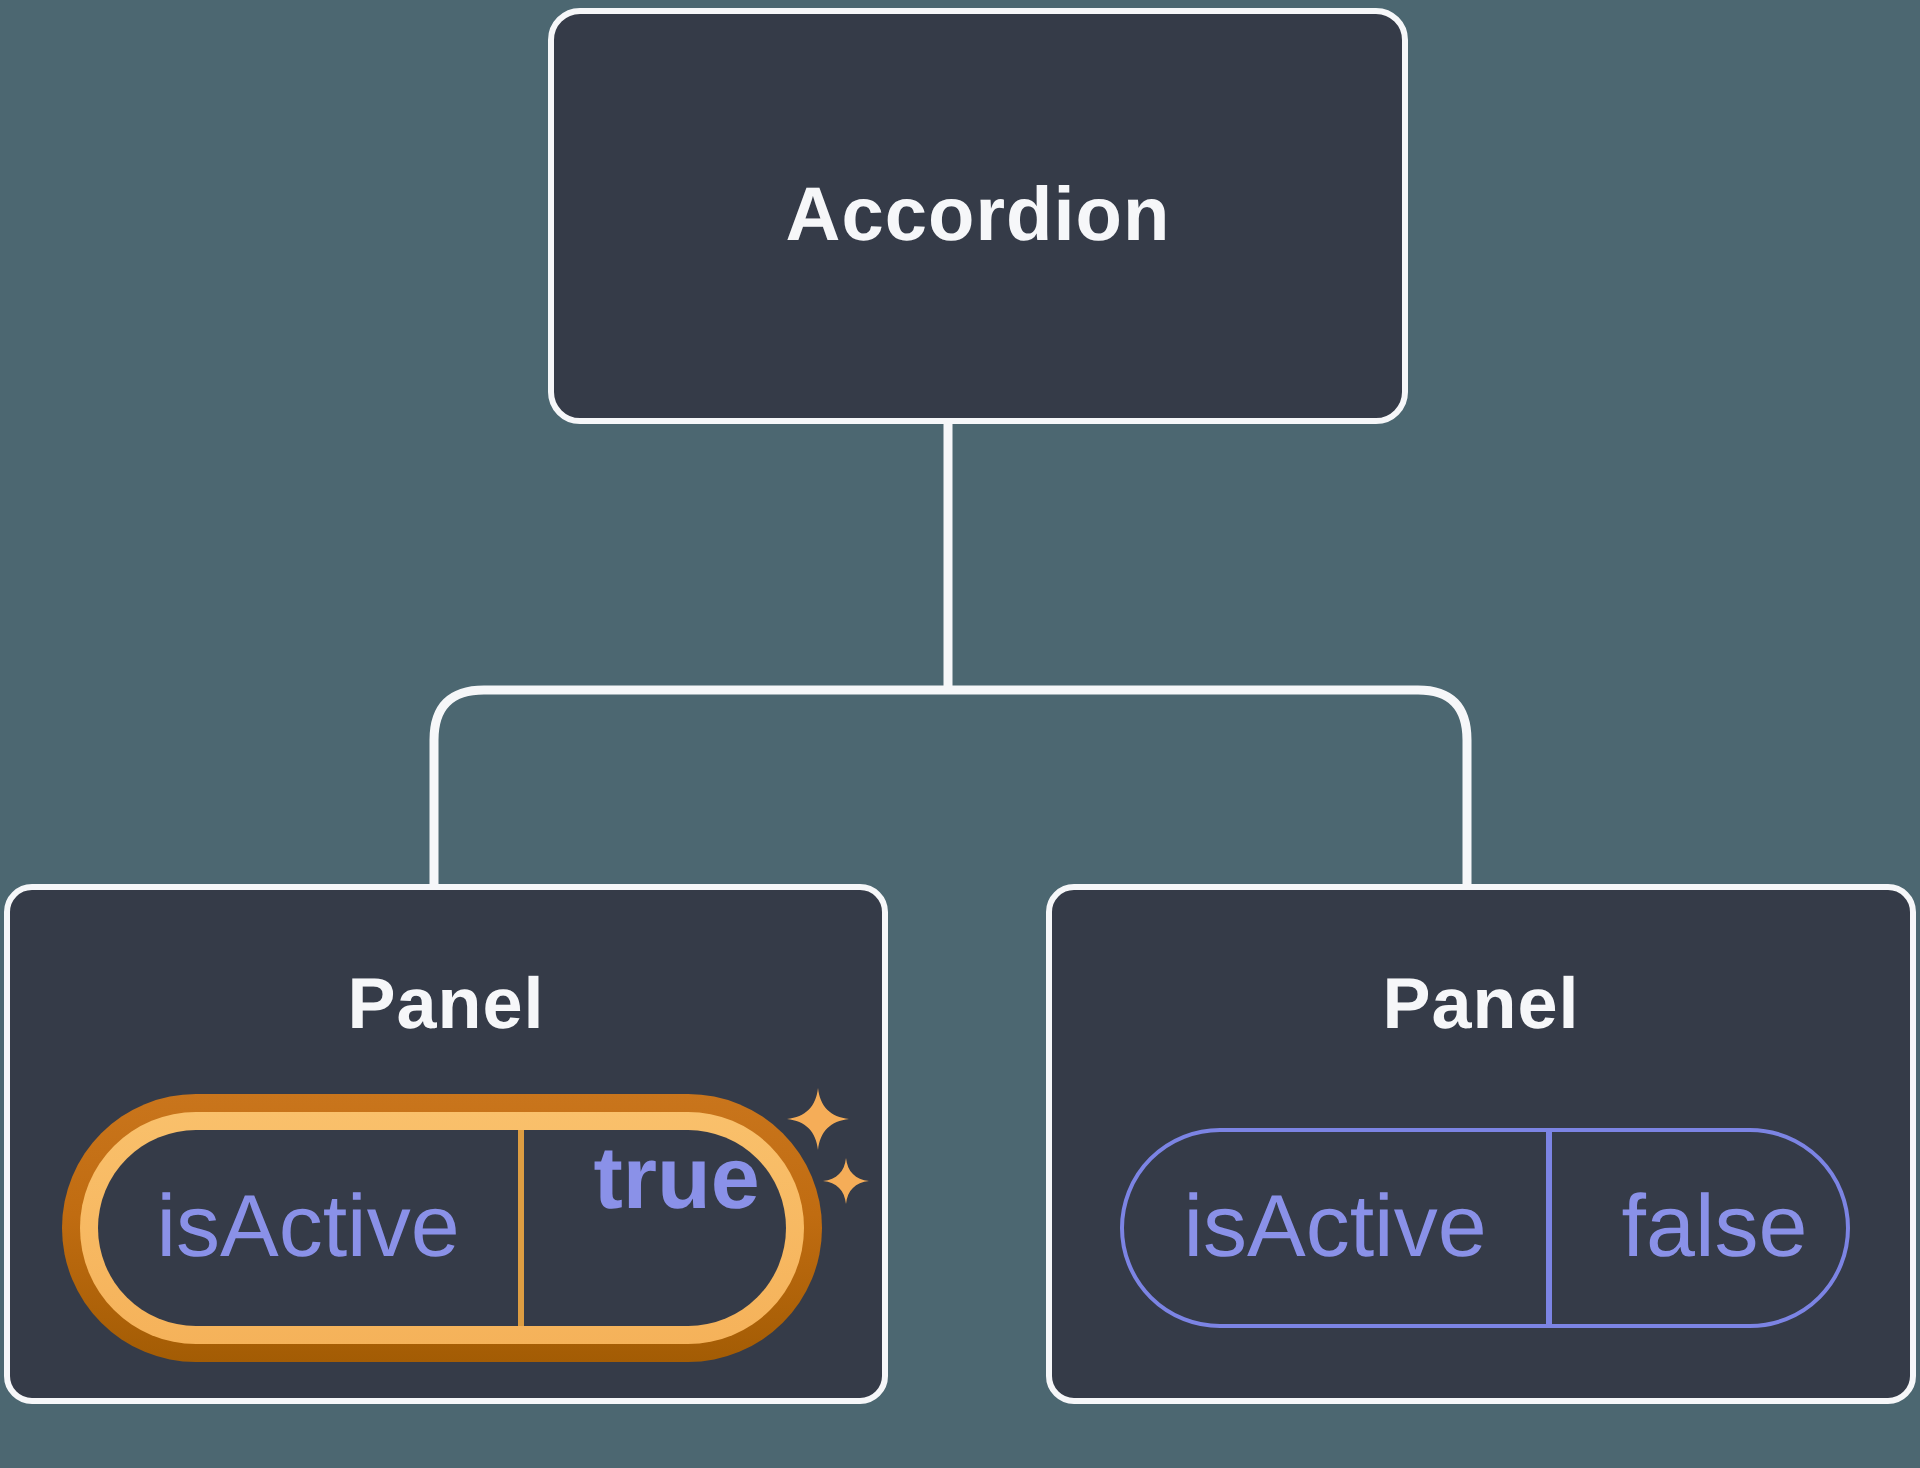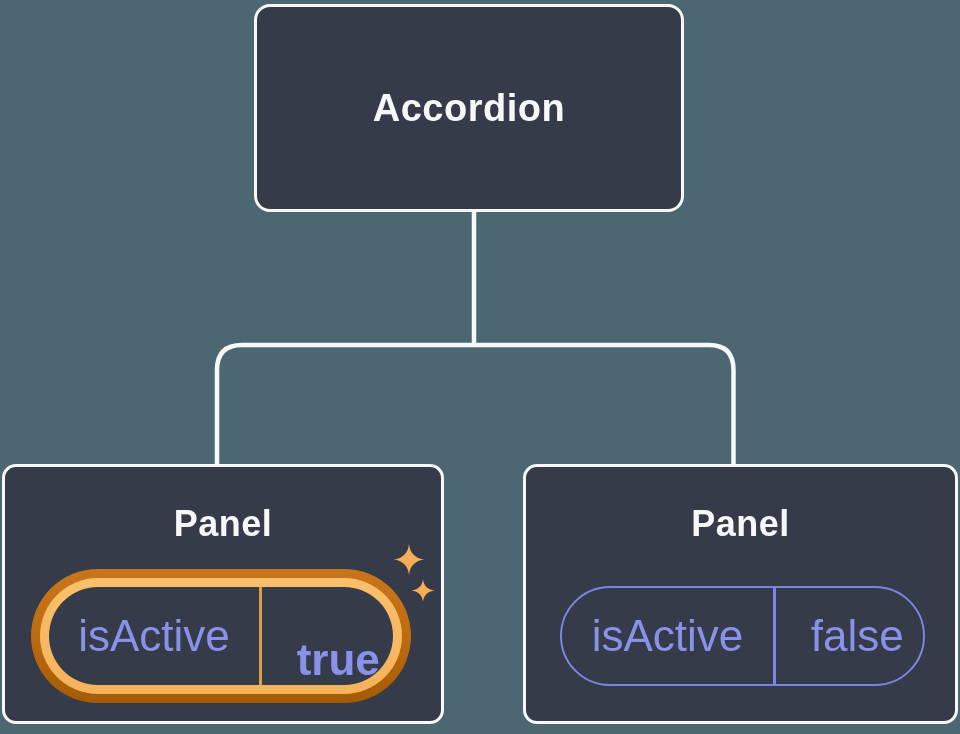--- a/index.html
+++ b/index.html
@@ -20,33 +20,33 @@
     width: 960px; height: 734px;
     pointer-events: none;
   }
   .node {
     position: absolute;
     background: #353b48;
     border: 3.5px solid #f6f7f9;
     box-sizing: border-box;
   }
   .node-root {
-    left: 254px; top: 4px;
+    left: 274px; top: 4px;
     width: 430px; height: 208px;
     border-radius: 16px;
     display: flex; align-items: center; justify-content: center;
   }
   .node-root .node-label {
     color: #f6f7f9;
     font-size: 38px;
     font-weight: 600;
     letter-spacing: 0.5px;
   }
   .node-panel {
-    top: 464px;
+    top: 442px;
     height: 260px;
     border-radius: 14px;
   }
   .node-panel-left  { left: 2px;   width: 442px; }
   .node-panel-right { left: 523px; width: 435px; }
   .panel-label {
     margin-top: 36px;
     text-align: center;
     color: #f6f7f9;
     font-size: 36px;
@@ -77,21 +77,21 @@
     display: flex;
     align-items: stretch;
     overflow: hidden;
   }
   .pill-active-inner .pill-cell-key {
     flex: 0 0 210px;
     display: flex; align-items: center; justify-content: center;
   }
   .pill-active-inner .pill-cell-value {
     flex: 1 1 auto;
-    display: flex; align-items: flex-end; justify-content: center; margin-left: 22px;
+    display: flex; align-items: flex-start; justify-content: center; margin-left: 22px;
   }
   .pill-divider-gold {
     flex: 0 0 2.5px;
     background: #dd9d42;
   }
   
   .pill-inactive {
     position: absolute;
     left: 34px; top: 119px;
     width: 365px; height: 100px;

